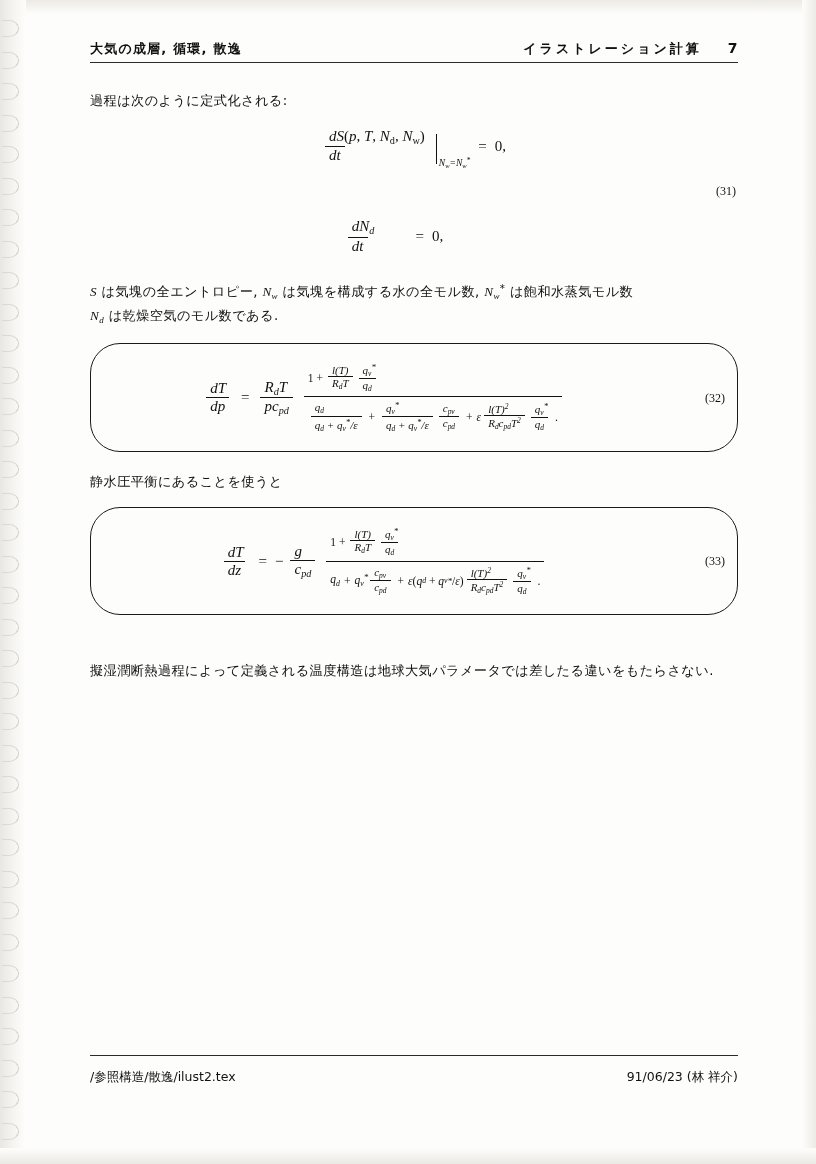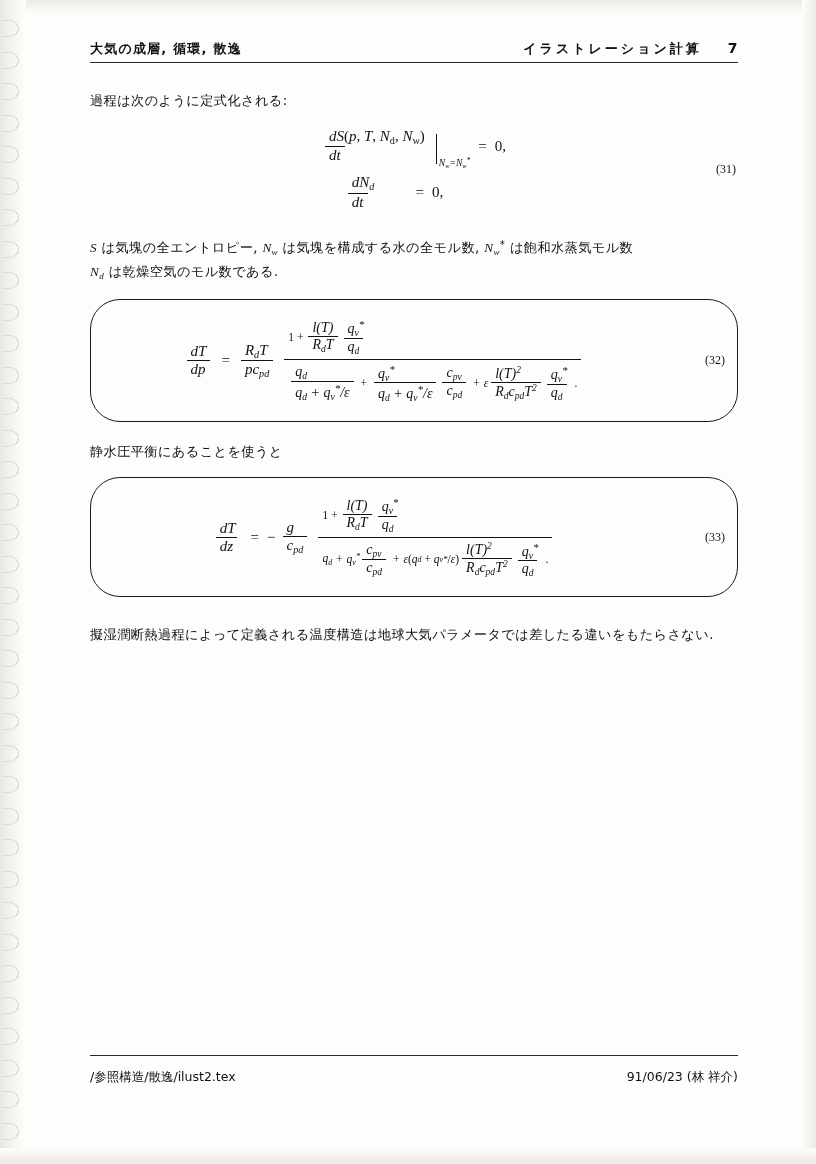--- a/index.html
+++ b/index.html
@@ -185,21 +185,21 @@
 
   .bigfrac { font-size: 15px; }
 
   .nested {
     display: inline-flex;
     align-items: center;
     font-family: "Liberation Serif", serif;
     font-style: italic;
   }
   .small { font-size: 11.5px; }
-  .smaller { font-size: 14px; }
+  .smaller { font-size: 11px; }
 
   
   .footer-rule {
     position: absolute;
     left: 90px;
     right: 78px;
     bottom: 108px;
     border-top: 1px solid #2b2b2b;
   }
   .footer {
@@ -281,21 +281,21 @@
               <span class="frac" style="font-size:15px;">
                 <span class="num"><span class="mathit">dS</span>(<span class="mathit">p</span>,&nbsp;<span class="mathit">T</span>,&nbsp;<span class="mathit">N</span><span class="sub">d</span>,&nbsp;<span class="mathit">N</span><span class="sub">w</span>)</span>
                 <span class="den"><span class="mathit">dt</span></span>
               </span>
               <span class="bar"></span>
               <span class="evalsub"><span class="mathit">N</span><span class="sub">w</span>=<span class="mathit">N</span><span class="sub">w</span><span class="star">*</span></span>
             </span>
             <span class="op" style="font-style:normal;">=</span>
             <span style="font-style:normal;">0,</span>
           </div>
-          <div class="eq-line" style="margin-left:-40px;">
+          <div class="eq-line" style="margin-left:-40px;margin-top:44px;">
             <span class="frac" style="font-size:15px;">
               <span class="num"><span class="mathit">dN</span><span class="sub">d</span></span>
               <span class="den"><span class="mathit">dt</span></span>
             </span>
             <span class="op" style="font-style:normal; margin-left:34px;">=</span>
             <span style="font-style:normal;">0,</span>
           </div>
         </div>
       </div>
       <span class="eqno">(31)</span>
@@ -427,21 +427,21 @@
                 </span>
                 <span style="font-style:normal;">.</span>
               </span>
             </span>
           </span>
         </div>
       </div>
       <span class="eqno">(33)</span>
     </div>
 
-    <p class="body" style="margin-top:26px;">擬湿潤断熱過程によって定義される温度構造は地球大気パラメータでは差したる違いをもたらさない.</p>
+    <p class="body" style="margin-top:44px;">擬湿潤断熱過程によって定義される温度構造は地球大気パラメータでは差したる違いをもたらさない.</p>
 
   </div>
 
   <div class="footer-rule"></div>
   <div class="footer">
     <span>/参照構造/散逸/ilust2.tex</span>
     <span class="footer-right">91/06/23 (林 祥介)</span>
   </div>
 
 </div>

